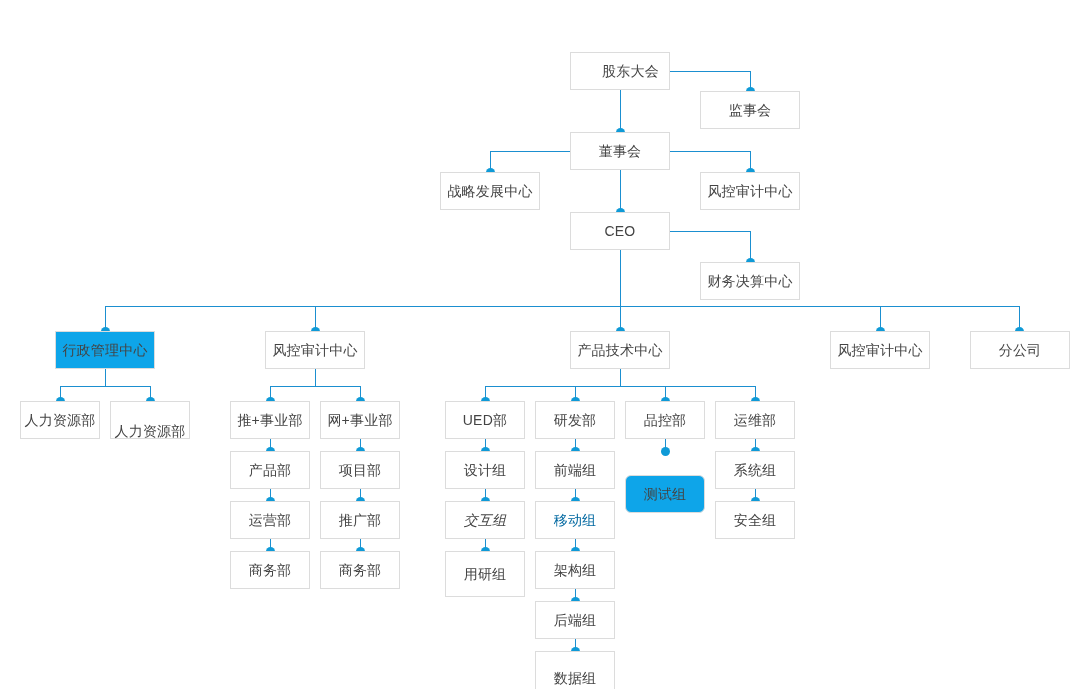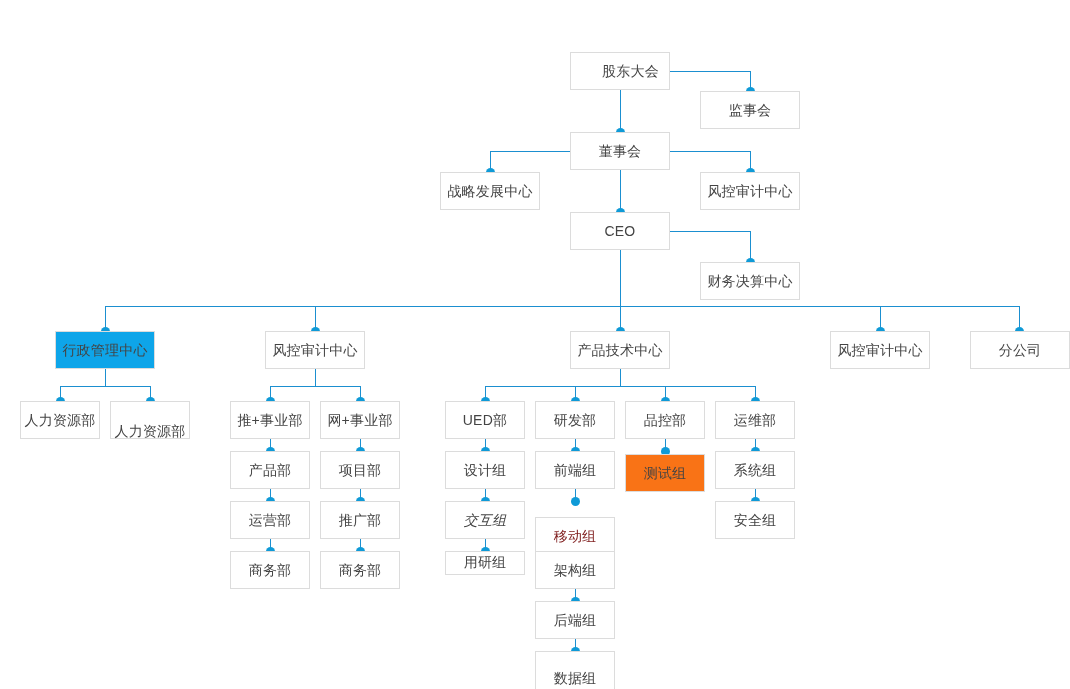--- a/index.html
+++ b/index.html
@@ -214,45 +214,45 @@
       </div>
       <div class="node" style="left: 445px; top: 401px; width: 80px; height: 38px; border-color: rgb(220, 220, 220); background: rgb(255, 255, 255); color: rgb(68, 68, 68);">
         <span class="node-label">UED部</span>
       </div>
       <div class="node" style="left: 445px; top: 451px; width: 80px; height: 38px; border-color: rgb(220, 220, 220); background: rgb(255, 255, 255); color: rgb(68, 68, 68);">
         <span class="node-label">设计组</span>
       </div>
       <div class="node" style="left: 445px; top: 501px; width: 80px; height: 38px; border-color: rgb(220, 220, 220); background: rgb(255, 255, 255); color: rgb(68, 68, 68); font-style: italic;">
         <span class="node-label">交互组</span>
       </div>
-      <div class="node" style="left: 445px; top: 551px; width: 80px; height: 24px; border-color: rgb(220, 220, 220); background: rgb(255, 255, 255); color: rgb(68, 68, 68); font-family: Liberation Serif, serif;">
+      <div class="node" style="left: 445px; top: 551px; width: 80px; height: 46px; border-color: rgb(220, 220, 220); background: rgb(255, 255, 255); color: rgb(68, 68, 68);">
         <span class="node-label">用研组</span>
       </div>
       <div class="node" style="left: 535px; top: 401px; width: 80px; height: 38px; border-color: rgb(220, 220, 220); background: rgb(255, 255, 255); color: rgb(68, 68, 68);">
         <span class="node-label">研发部</span>
       </div>
       <div class="node" style="left: 535px; top: 451px; width: 80px; height: 38px; border-color: rgb(220, 220, 220); background: rgb(255, 255, 255); color: rgb(68, 68, 68);">
         <span class="node-label">前端组</span>
       </div>
-      <div class="node" style="left: 535px; top: 501px; width: 80px; height: 38px; border-color: rgb(220, 220, 220); background: rgb(255, 255, 255); color: #7f1d1d; margin-top: 16px;">
+      <div class="node" style="left: 535px; top: 501px; width: 80px; height: 38px; border-color: rgb(220, 220, 220); background: rgb(255, 255, 255); color: #0369a1;">
         <span class="node-label">移动组</span>
       </div>
       <div class="node" style="left: 535px; top: 551px; width: 80px; height: 38px; border-color: rgb(220, 220, 220); background: rgb(255, 255, 255); color: rgb(68, 68, 68);">
         <span class="node-label">架构组</span>
       </div>
       <div class="node" style="left: 535px; top: 601px; width: 80px; height: 38px; border-color: rgb(220, 220, 220); background: rgb(255, 255, 255); color: rgb(68, 68, 68);">
         <span class="node-label">后端组</span>
       </div>
       <div class="node" style="left: 535px; top: 651px; width: 80px; height: 54px; border-color: rgb(220, 220, 220); background: rgb(255, 255, 255); color: rgb(68, 68, 68);">
         <span class="node-label">数据组</span>
       </div>
       <div class="node" style="left: 625px; top: 401px; width: 80px; height: 38px; border-color: rgb(220, 220, 220); background: rgb(255, 255, 255); color: rgb(68, 68, 68);">
         <span class="node-label">品控部</span>
       </div>
-      <div class="node" style="left: 625px; top: 454px; width: 80px; height: 38px; border-color: rgb(220, 220, 220); background: #f97316; color: rgb(68, 68, 68);">
+      <div class="node" style="left: 625px; top: 475px; width: 80px; height: 38px; border-color: rgb(220, 220, 220); background: #0ea5e9; color: rgb(68, 68, 68); border-radius: 6px;">
         <span class="node-label">测试组</span>
       </div>
       <div class="node" style="left: 715px; top: 401px; width: 80px; height: 38px; border-color: rgb(220, 220, 220); background: rgb(255, 255, 255); color: rgb(68, 68, 68);">
         <span class="node-label">运维部</span>
       </div>
       <div class="node" style="left: 715px; top: 451px; width: 80px; height: 38px; border-color: rgb(220, 220, 220); background: rgb(255, 255, 255); color: rgb(68, 68, 68);">
         <span class="node-label">系统组</span>
       </div>
       <div class="node" style="left: 715px; top: 501px; width: 80px; height: 38px; border-color: rgb(220, 220, 220); background: rgb(255, 255, 255); color: rgb(68, 68, 68);">
         <span class="node-label">安全组</span>

